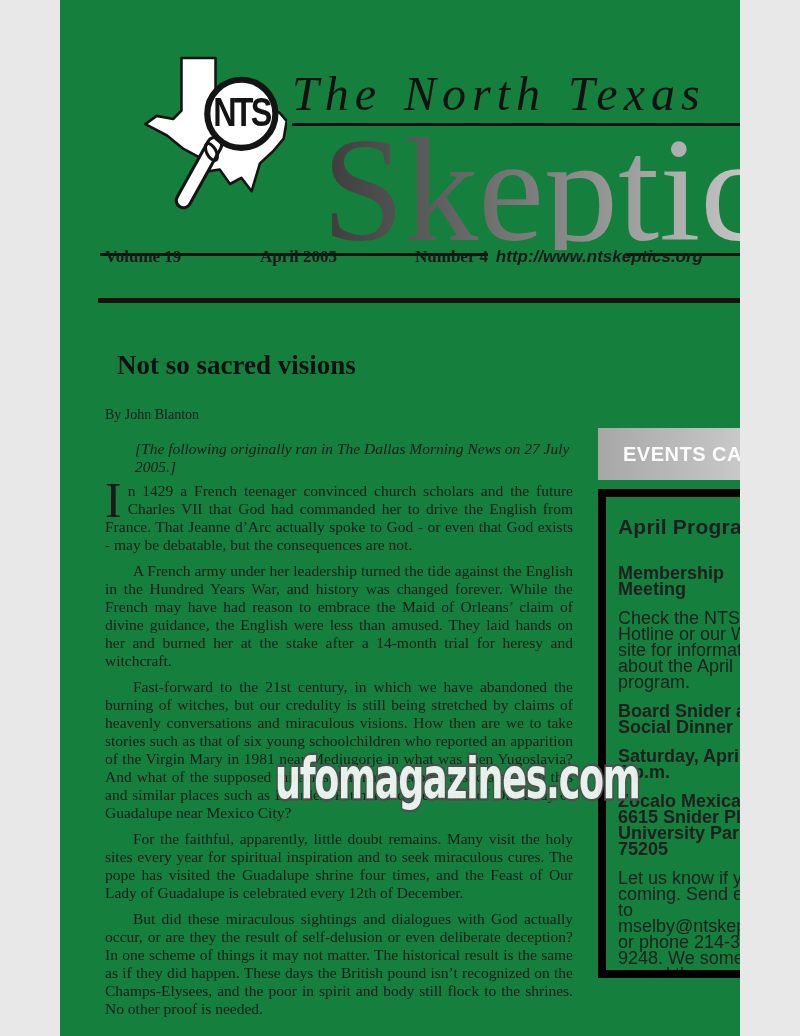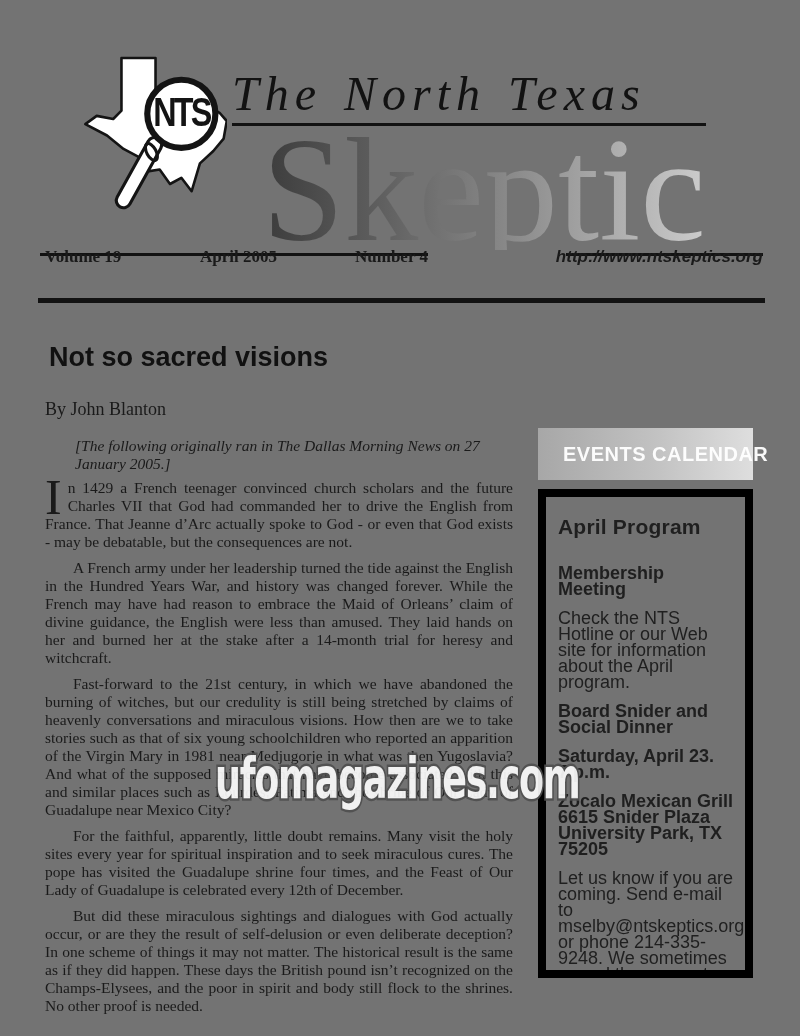--- a/index.html
+++ b/index.html
@@ -1,18 +1,18 @@
 <!DOCTYPE html>
 <html><head>
 <meta charset="utf-8">
 <style>
   html,body{margin:0;padding:0;background:#e8e8e8;}
   .page{
-    position:relative;width:800px;height:1036px;margin:0 auto;
-    background:#737373;overflow:hidden;
+    position:relative;width:680px;height:1036px;margin:0 auto;
+    background:#15803d;overflow:hidden;
     font-family:"Liberation Serif",serif;color:#1a1a1a;
   }
   
   .logo{position:absolute;left:82px;top:56px;width:145px;height:160px;}
   .mast-title-top{
     position:absolute;left:232px;top:66px;width:474px;
     font-style:italic;font-size:48px;letter-spacing:6px;word-spacing:4px;
     text-align:left;white-space:nowrap;color:#121212;
   }
   .mast-underline{position:absolute;left:232px;top:123px;width:474px;height:3px;background:#121212;}
@@ -29,24 +29,24 @@
   .vol-volume{left:45px;}
   .vol-date{left:200px;}
   .vol-number{left:355px;}
   .vol-url{
     right:37px;font-family:"Liberation Sans",sans-serif;
     font-style:italic;font-weight:bold;font-size:17px;
   }
   
   .article{position:absolute;left:45px;top:338px;width:468px;}
   .article h1{
-    margin:4px;font-family:Liberation Sans, sans-serif;
+    margin:12px;font-family:Liberation Serif, serif;
     font-size:27px;line-height:30px;font-weight:bold;color:#111;
   }
-  .byline{margin:27px 0 12px;font-size:18px;}
+  .byline{margin:27px 0 12px;font-size:14px;}
   .ed-note{margin:17px 0 0;padding-left:30px;font-size:15.5px;font-style:italic;}
   .body-text{margin-top:6px;}
   .body-text p{
     margin:0 0 8px;font-size:15.5px;line-height:18px;
     text-align:justify;text-indent:28px;
   }
   .body-text p.lead{text-indent:0;}
   .dropcap{
     float:left;font-size:50px;line-height:34px;margin:1px 6px 0 0;
   }
@@ -104,21 +104,21 @@
     <span class="vol-date">April 2005</span>
     <span class="vol-number">Number 4</span>
     <span class="vol-url">http://www.ntskeptics.org</span>
   </div>
 
   <div class="rule-thick"></div>
 
   <div class="article">
     <h1>Not so sacred visions</h1>
     <p class="byline">By John Blanton</p>
-    <p class="ed-note">[The following originally ran in The Dallas Morning News on 27 January 2005.]</p>
+    <p class="ed-note">[The following originally ran in The Dallas Morning News on 27 July 2005.]</p>
     <div class="body-text">
       <p class="lead"><span class="dropcap">I</span><span>n 1429 a French teenager convinced church scholars and the future Charles VII that God had commanded her to drive the English from France. That Jeanne d’Arc actually spoke to God - or even that God exists - may be debatable, but the consequences are not.</span></p>
 
     <p>A French army under her leadership turned the tide against the English in the Hundred Years War, and history was changed forever. While the French may have had reason to embrace the Maid of Orleans’ claim of divine guidance, the English were less than amused. They laid hands on her and burned her at the stake after a 14-month trial for heresy and witchcraft.</p>
         <p>Fast-forward to the 21st century, in which we have abandoned the burning of witches, but our credulity is still being stretched by claims of heavenly conversations and miraculous visions. How then are we to take stories such as that of six young schoolchildren who reported an apparition of the Virgin Mary in 1981 near Medjugorje in what was then Yugoslavia? And what of the supposed miracles that have become associated with this and similar places such as Lourdes, Fatima and the shrine of Our Lady of Guadalupe near Mexico City?</p>
         <p>For the faithful, apparently, little doubt remains. Many visit the holy sites every year for spiritual inspiration and to seek miraculous cures. The pope has visited the Guadalupe shrine four times, and the Feast of Our Lady of Guadalupe is celebrated every 12th of December.</p>
         <p>But did these miraculous sightings and dialogues with God actually occur, or are they the result of self-delusion or even deliberate deception? In one scheme of things it may not matter. The historical result is the same as if they did happen. These days the British pound isn’t recognized on the Champs-Elysees, and the poor in spirit and body still flock to the shrines. No other proof is needed.</p>
       </div>
   </div>
 

